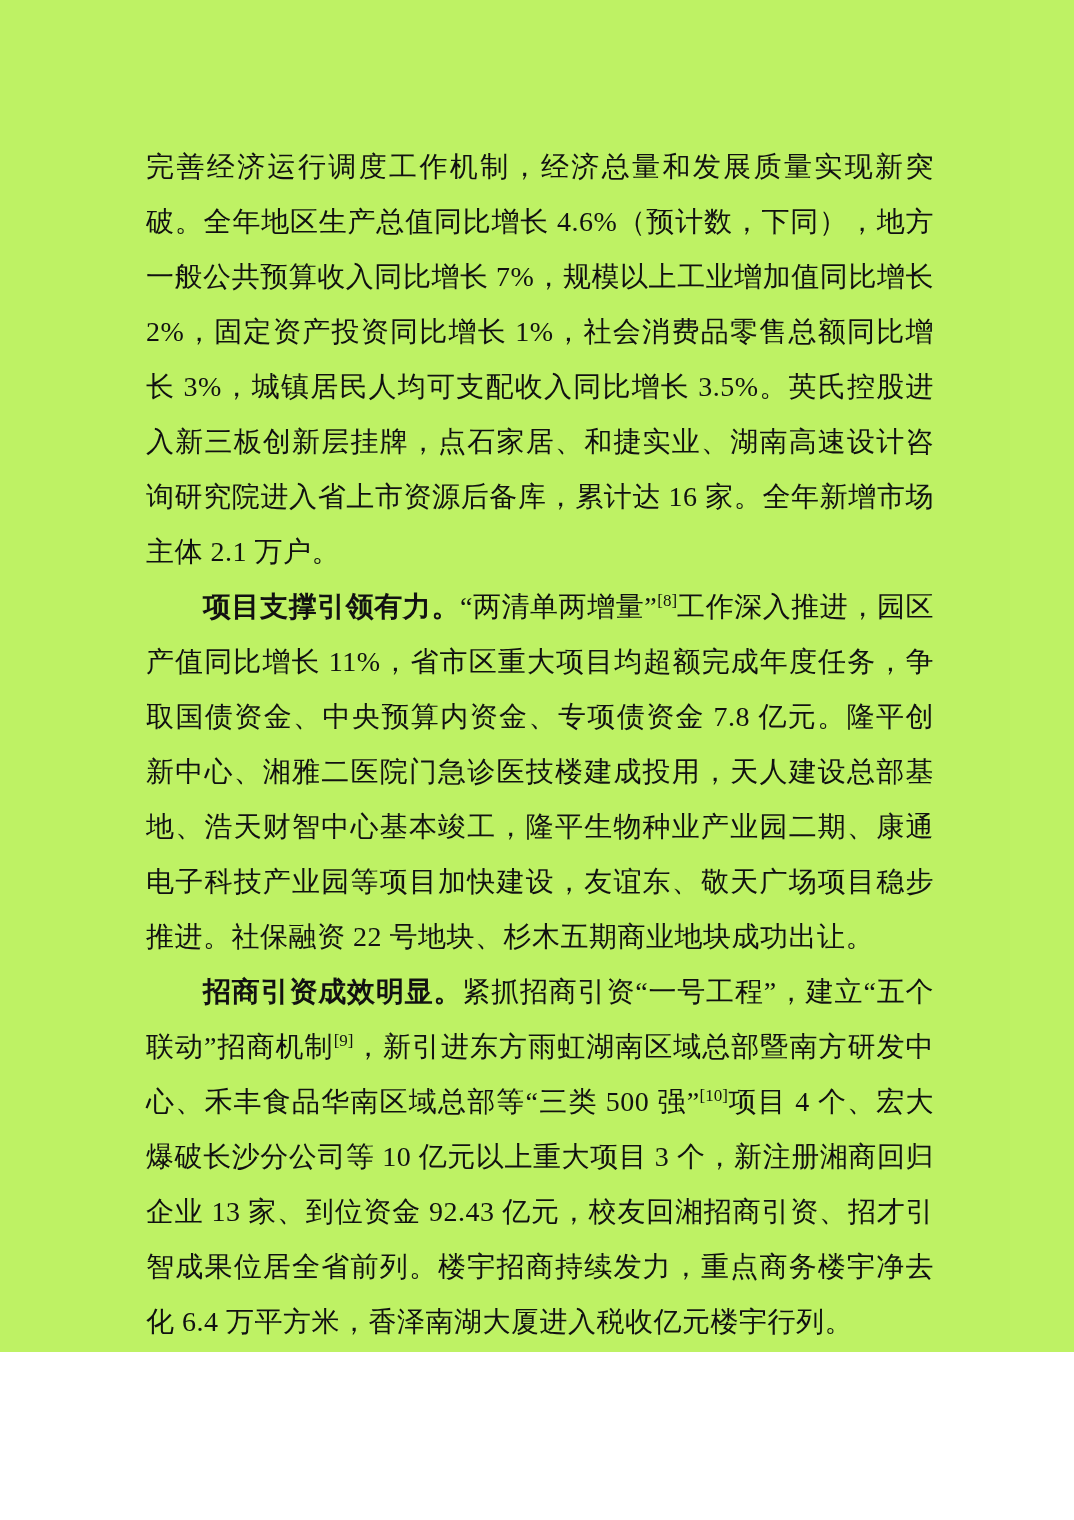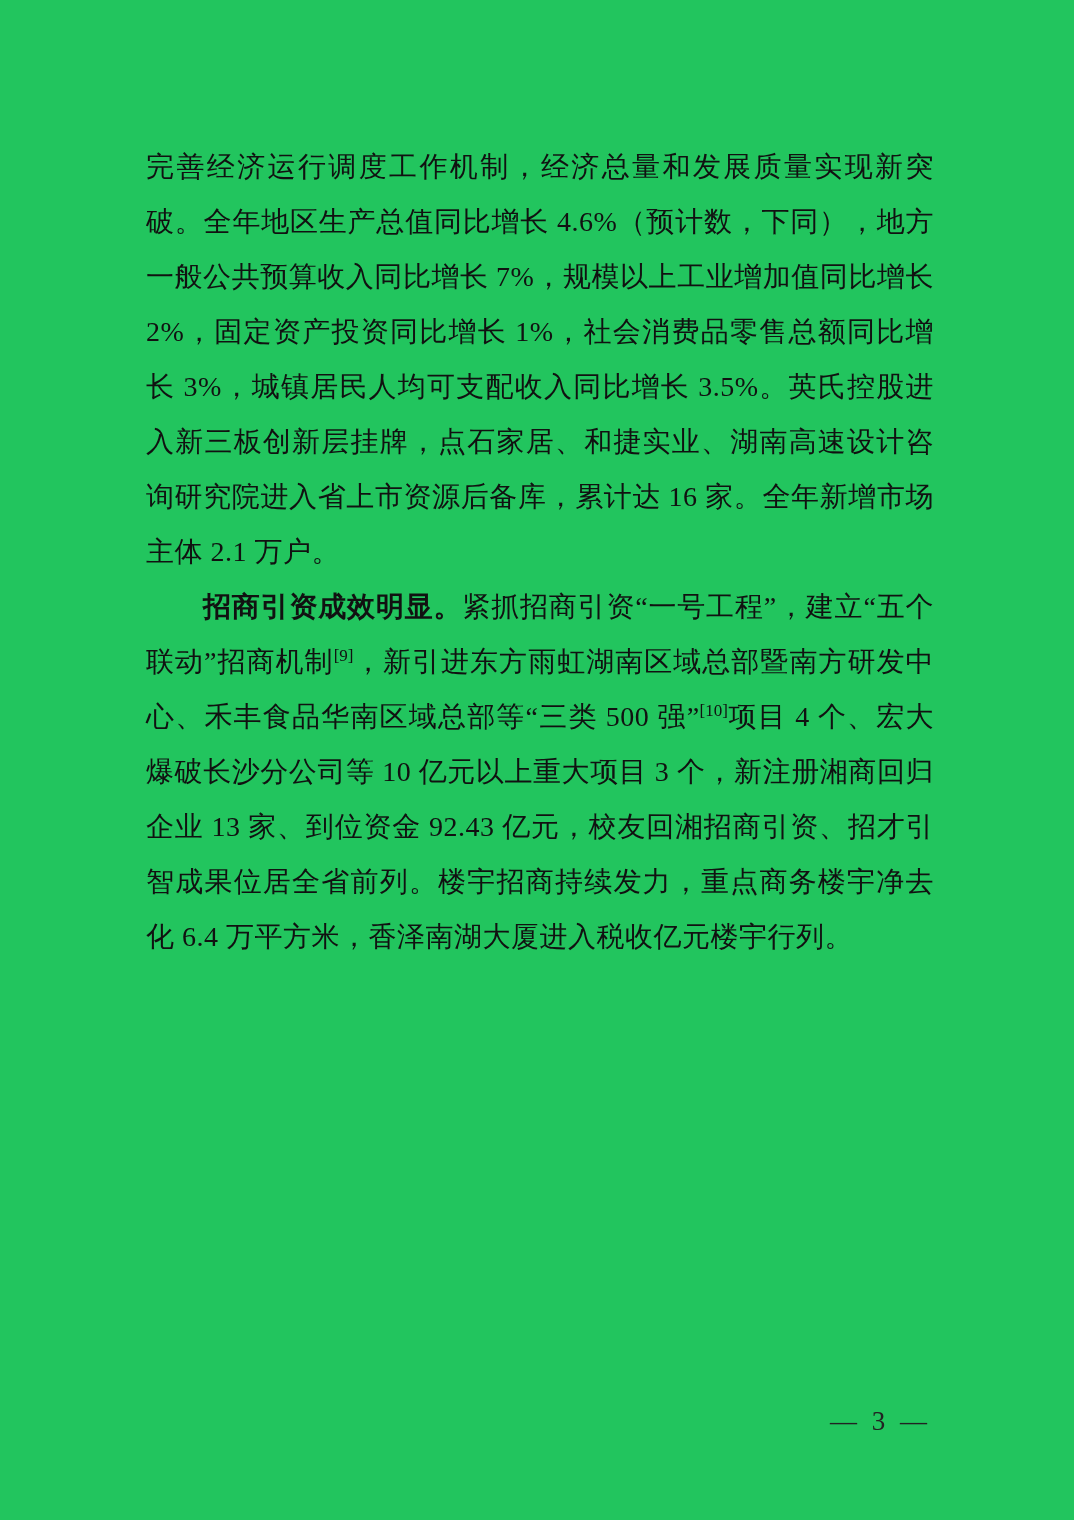--- a/index.html
+++ b/index.html
@@ -3,22 +3,22 @@
 <meta charset="utf-8">
 <style>
   html, body {
     margin: 0;
     padding: 0;
     background: #ffffff;
   }
   .page {
     position: relative;
     width: 1074px;
-    height: 1520px;
-    background: #22c55e;
+    height: 1352px;
+    background: #bef264;
     overflow: hidden;
     font-family: "Liberation Serif", "DejaVu Serif", serif;
     color: #111111;
   }
   .content {
     position: absolute;
     left: 146px;
     top: 139px;
     width: 788px;
     font-size: 28px;
@@ -55,18 +55,19 @@
     color: #222222;
     letter-spacing: 4px;
   }
 </style>
 </head>
 <body>
 
 <div class="page">
   <div class="content" id="paragraphs-container">
       <p class="para"><span class="run-normal">完善经济运行调度工作机制，经济总量和发展质量实现新突破。全年地区生产总值同比增长 4.6%（预计数，下同），地方一般公共预算收入同比增长 7%，规模以上工业增加值同比增长 2%，固定资产投资同比增长 1%，社会消费品零售总额同比增长 3%，城镇居民人均可支配收入同比增长 3.5%。英氏控股进入新三板创新层挂牌，点石家居、和捷实业、湖南高速设计咨询研究院进入省上市资源后备库，累计达 16 家。全年新增市场主体 2.1 万户。</span></p>
+      <p class="para indent"><span class="run-lead">项目支撑引领有力。</span><span class="run-normal">“两清单两增量”</span><sup class="run-sup">[8]</sup><span class="run-normal">工作深入推进，园区产值同比增长 11%，省市区重大项目均超额完成年度任务，争取国债资金、中央预算内资金、专项债资金 7.8 亿元。隆平创新中心、湘雅二医院门急诊医技楼建成投用，天人建设总部基地、浩天财智中心基本竣工，隆平生物种业产业园二期、康通电子科技产业园等项目加快建设，友谊东、敬天广场项目稳步推进。社保融资 22 号地块、杉木五期商业地块成功出让。</span></p>
       <p class="para indent"><span class="run-lead">招商引资成效明显。</span><span class="run-normal">紧抓招商引资“一号工程”，建立“五个联动”招商机制</span><sup class="run-sup">[9]</sup><span class="run-normal">，新引进东方雨虹湖南区域总部暨南方研发中心、禾丰食品华南区域总部等“三类 500 强”</span><sup class="run-sup">[10]</sup><span class="run-normal">项目 4 个、宏大爆破长沙分公司等 10 亿元以上重大项目 3 个，新注册湘商回归企业 13 家、到位资金 92.43 亿元，校友回湘招商引资、招才引智成果位居全省前列。楼宇招商持续发力，重点商务楼宇净去化 6.4 万平方米，香泽南湖大厦进入税收亿元楼宇行列。</span></p>
     </div>
   <div class="page-footer">
     <span>— 3 —</span>
   </div>
 </div>
 
 </body></html>

